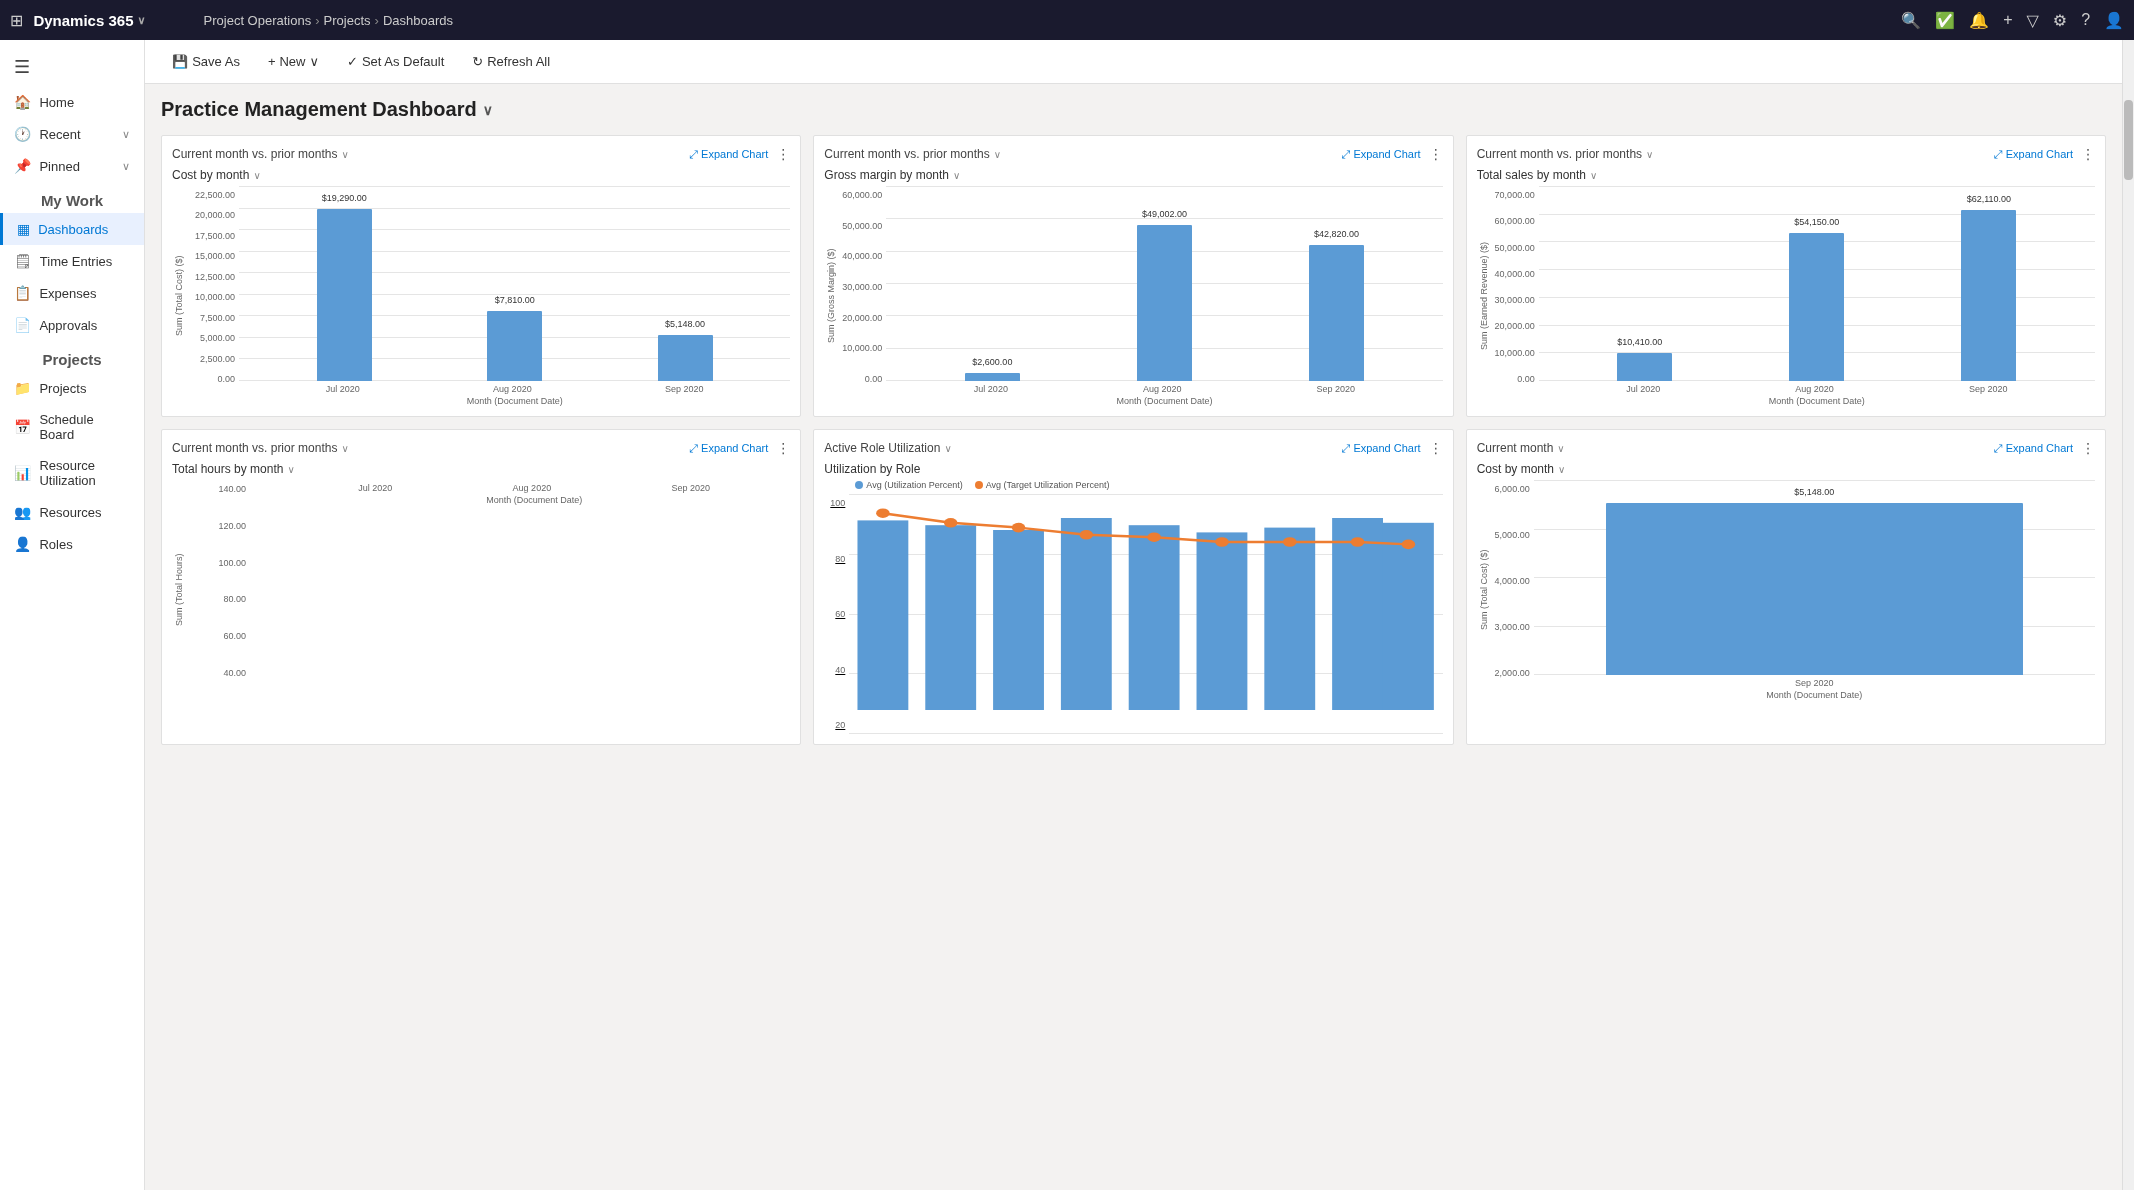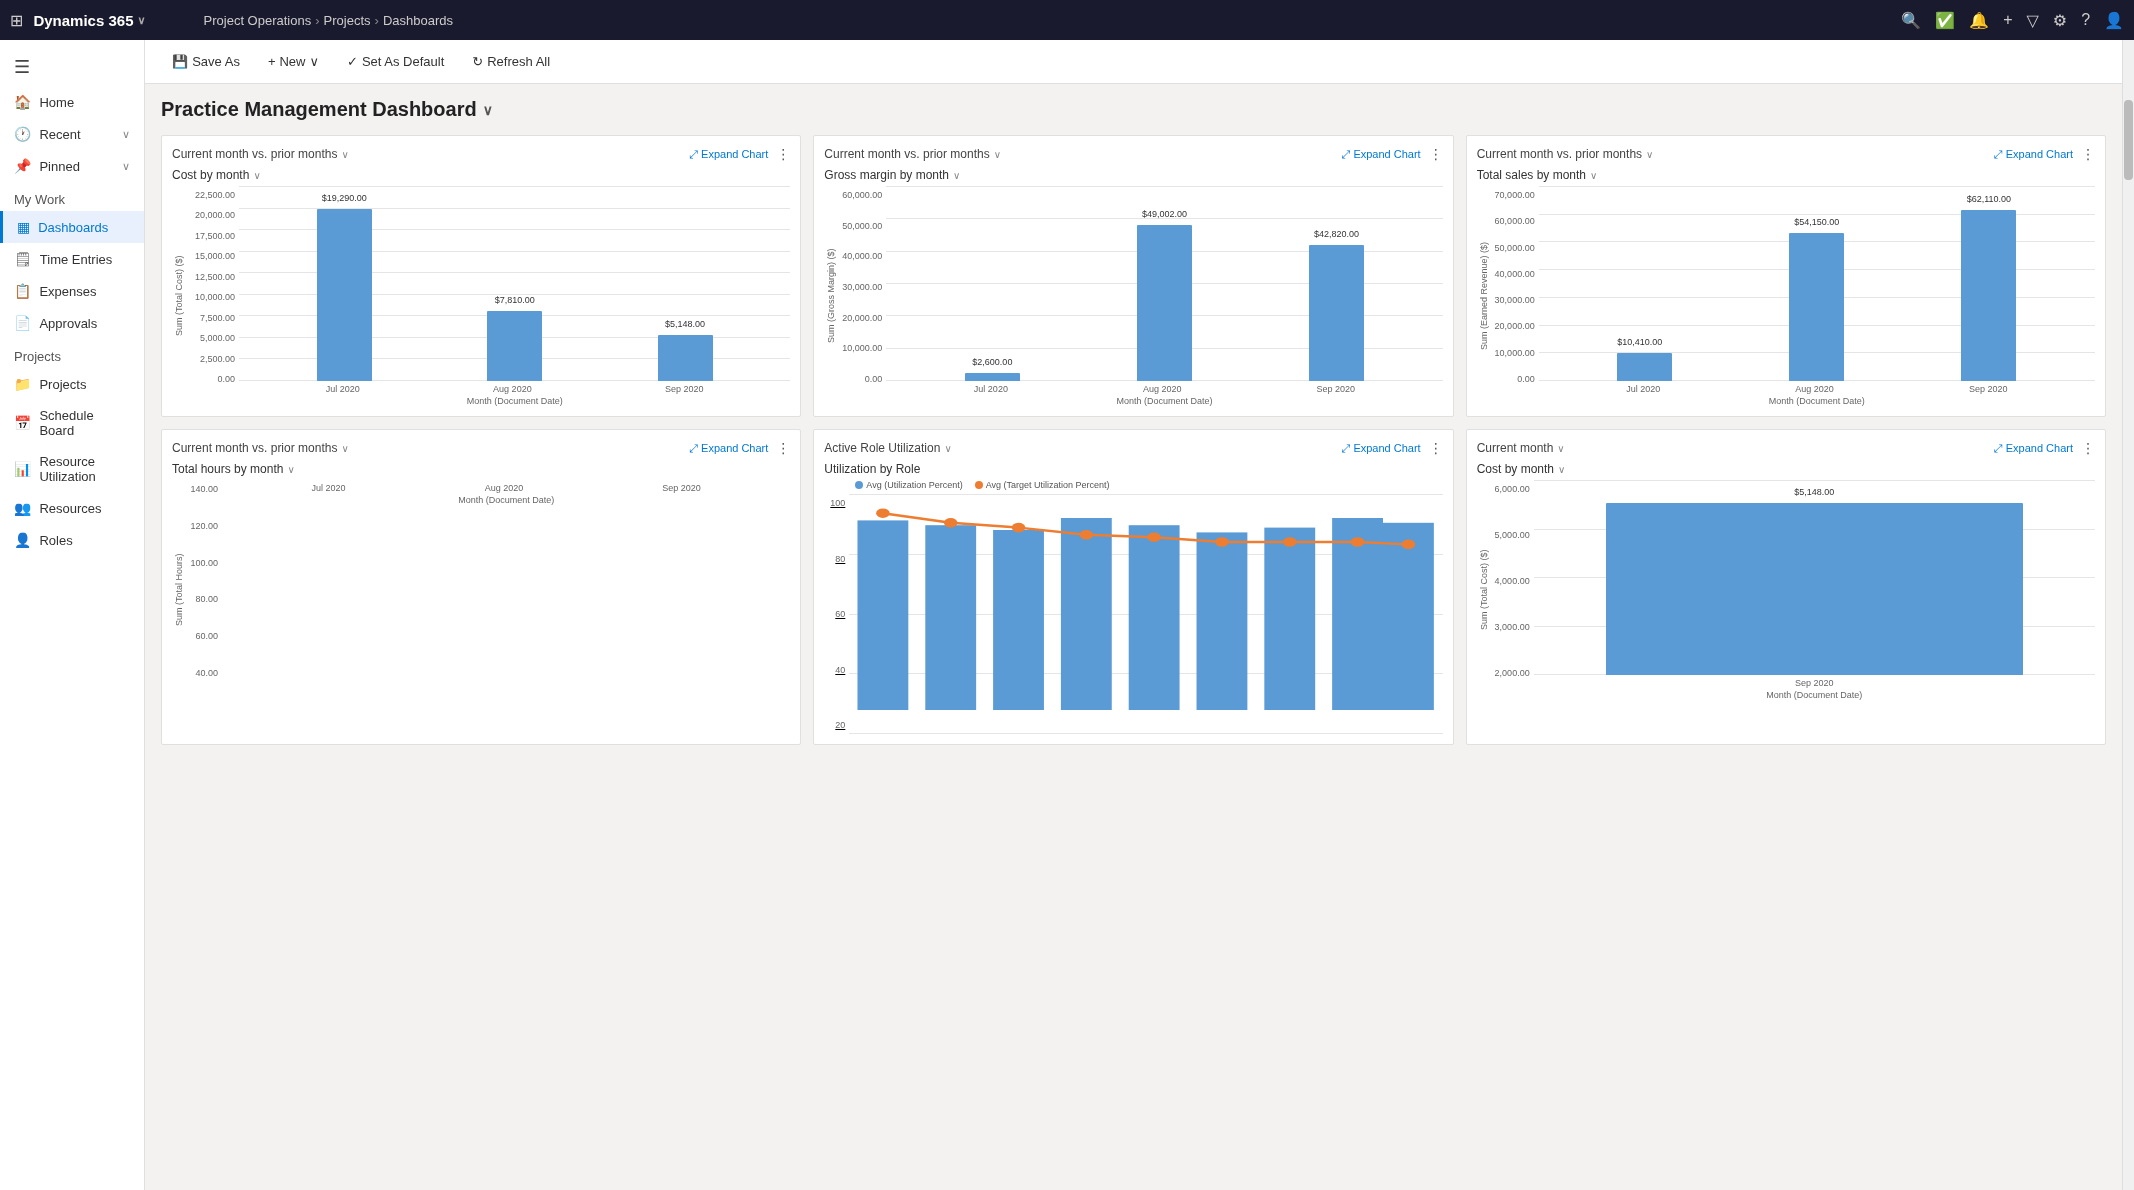--- a/index.html
+++ b/index.html
@@ -42,21 +42,21 @@
     .sidebar-item {
       display: flex; align-items: center; gap: 8px;
       padding: 8px 14px;
       cursor: pointer;
       color: #333;
       font-size: 13px;
     }
     .sidebar-item.active { background: #e8f0fe; color: #0078d4; border-left: 3px solid #0078d4; }
     .sidebar-item .icon { font-size: 14px; color: #555; }
     .sidebar-item.active .icon { color: #0078d4; }
-    .sidebar-section-label { font-size: 13px; font-weight: 400; color: #555; padding: 10px 14px 4px; text-transform: none; }
+    .sidebar-section-label { font-size: 15px; font-weight: 700; color: #555; padding: 10px 14px 4px; text-transform: none; text-align: center; }
     .sidebar-item .chevron { margin-left: auto; font-size: 11px; color: #888; }
 
     
     .content-area { flex: 1; display: flex; flex-direction: column; overflow: hidden; }
 
     
     .toolbar {
       background: #fff;
       border-bottom: 1px solid #e0e0e0;
       padding: 6px 16px;
@@ -431,21 +431,21 @@
             </div>
             <div class="chart-card-actions">
               <span class="expand-btn">⤢ Expand Chart</span>
               <span class="more-btn">⋮</span>
             </div>
           </div>
           <div class="chart-subtitle">
             <span>Total hours by month</span>
             <span class="chevron">∨</span>
           </div>
-          <div style="display:flex; height:220px;">
+          <div style="display:flex; height:220px;gap:28px;">
             <div style="writing-mode:vertical-rl;transform:rotate(180deg);font-size:9px;color:#666;text-align:center;padding-right:2px;">Sum (Total Hours)</div>
             <div style="display:flex;flex-direction:column;justify-content:space-between;align-items:flex-end;font-size:9px;color:#666;padding-right:4px;padding-bottom:22px;padding-top:4px;min-width:38px;">
               <span>140.00</span>
                 <span>120.00</span>
                 <span>100.00</span>
                 <span>80.00</span>
                 <span>60.00</span>
                 <span>40.00</span>
             </div>
             <div style="flex:1;display:flex;flex-direction:column;">

